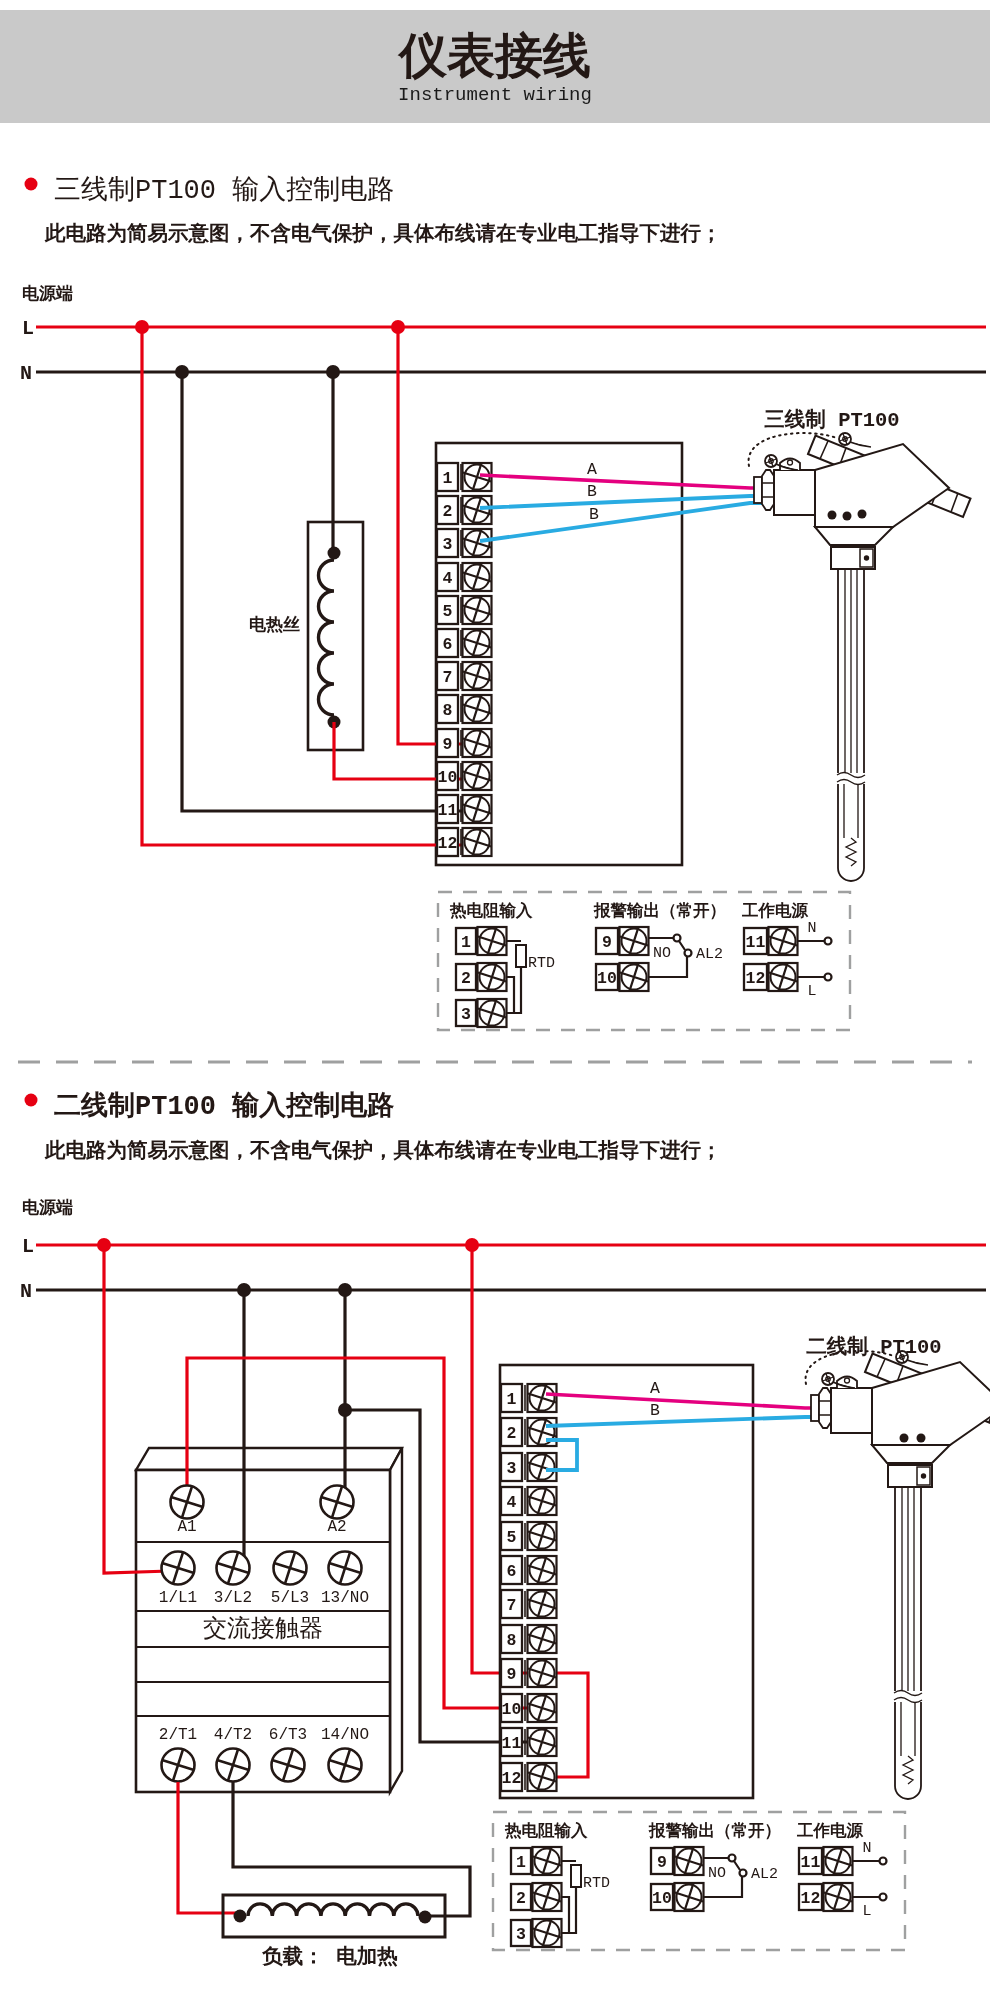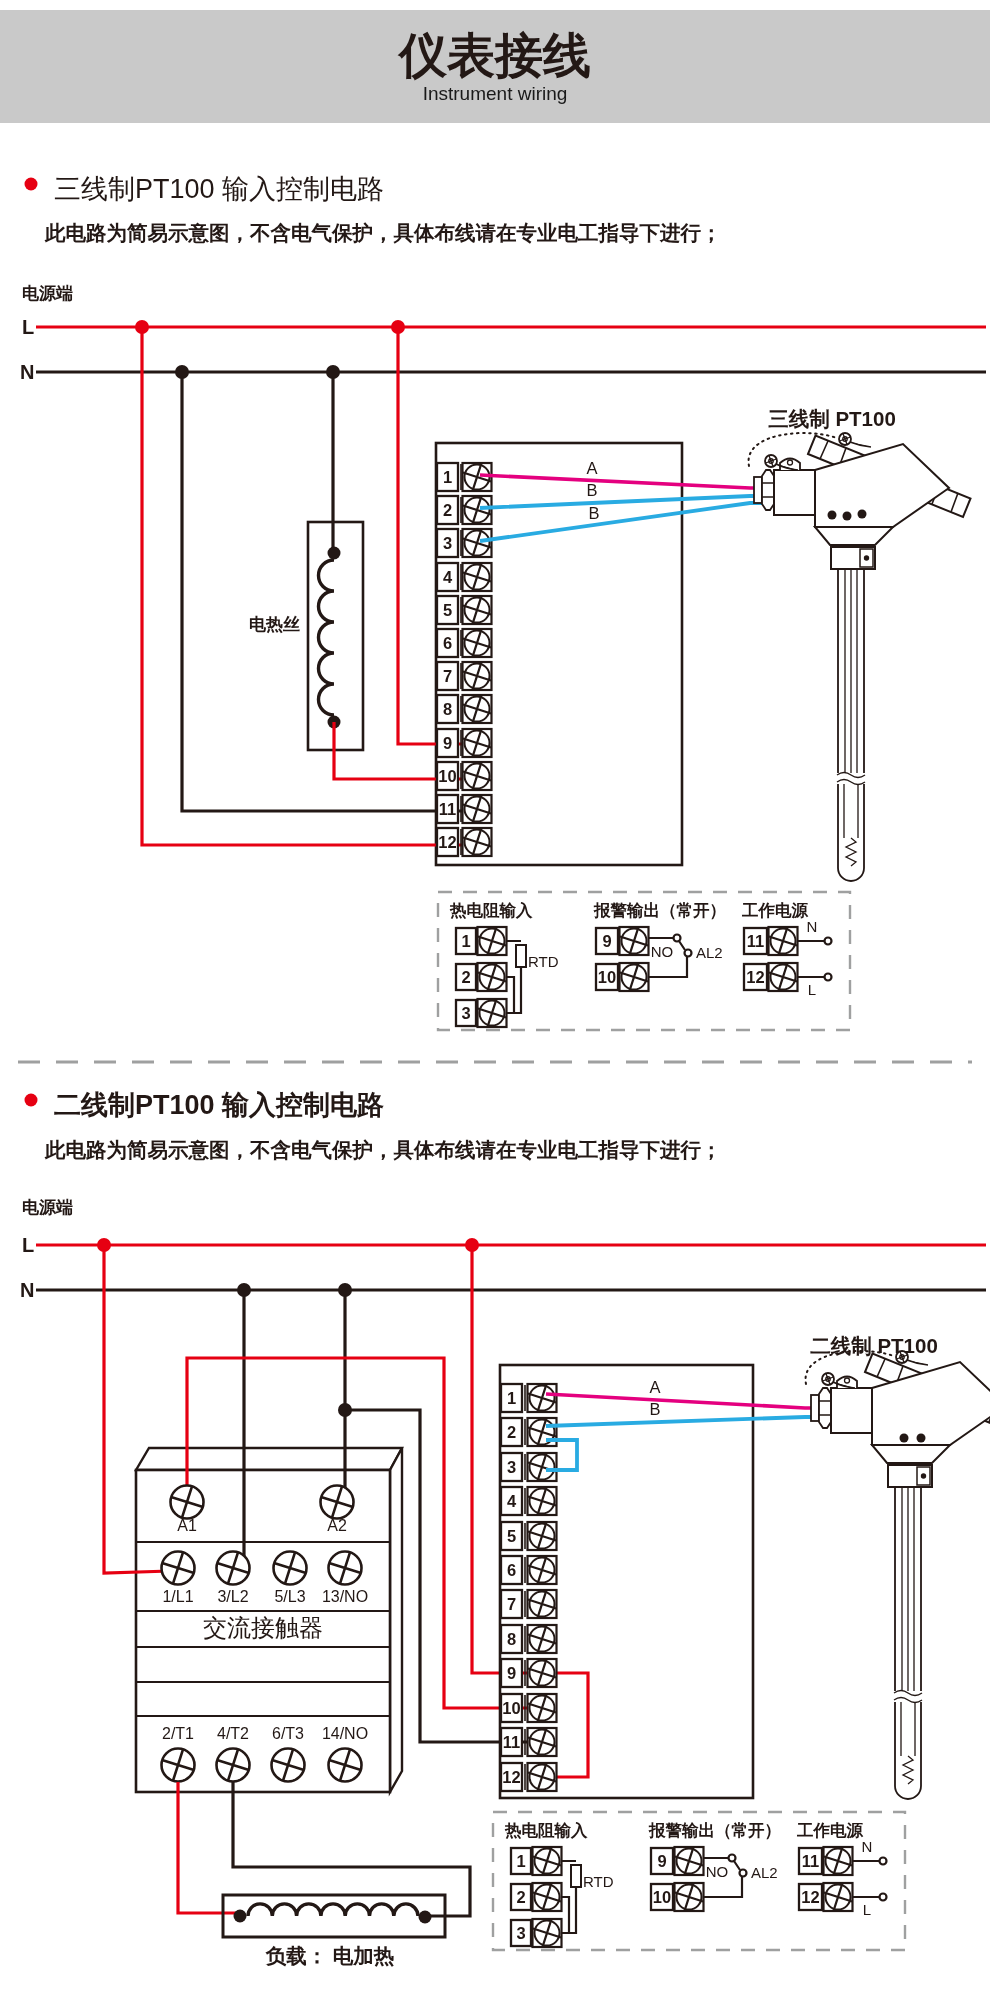--- a/index.html
+++ b/index.html
@@ -1,16 +1,16 @@
 <!DOCTYPE html>
 <html><head>
 <meta charset="utf-8">
 <style>
   html,body{margin:0;padding:0;background:#fff;}
-  #page{position:relative;width:990px;height:2000px;background:#fff;font-family:Liberation Sans, sans-serif;}
+  #page{position:relative;width:990px;height:2000px;background:#fff;font-family:Liberation Mono, monospace;}
   svg{position:absolute;left:0;top:0;}
   .k{stroke:#231815;fill:none;stroke-width:2.2;}
   .k3{stroke:#231815;fill:none;stroke-width:3;}
   .box{stroke:#231815;fill:none;stroke-width:2.6;}
   .nb{stroke:#231815;fill:#fff;stroke-width:2.3;}
   .h{stroke:#231815;stroke-width:1.6;}
   .thin{stroke:#231815;stroke-width:1.3;fill:none;}
   .red{stroke:#e60012;fill:none;stroke-width:3.2;}
   .blk{stroke:#231815;fill:none;stroke-width:3.2;}
   .mag{stroke:#e4007f;fill:none;stroke-width:3.6;}

